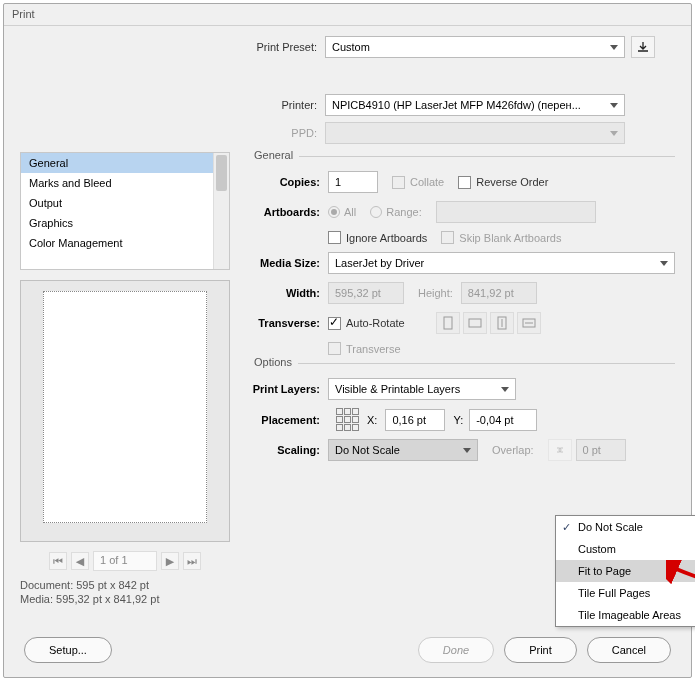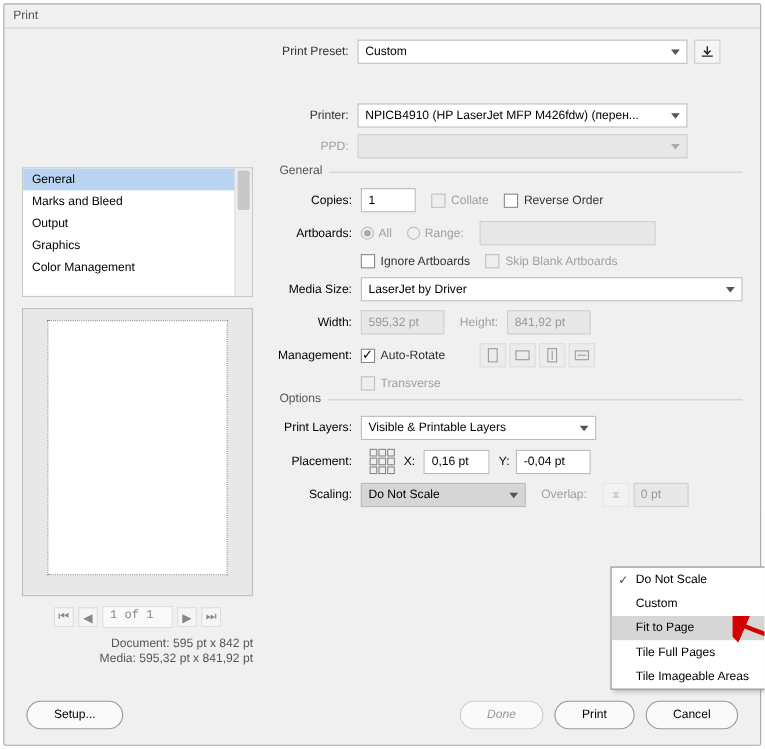--- a/index.html
+++ b/index.html
@@ -21,27 +21,27 @@
 .leftcol { width: 210px; flex-shrink: 0; }
 .listbox { border: 1px solid #c8c8c8; background: #fff; height: 118px; position: relative; overflow: hidden; }
 .listbox .item { padding: 4px 8px; cursor: default; }
 .listbox .item.sel1 { background: #b8d4f0; }
 .listbox .scrollv { position: absolute; right: 0; top: 0; width: 16px; height: 100%; background: #eee; border-left: 1px solid #ddd; }
 .thumb { background: #c8c8c8; border-radius: 2px; margin: 2px; height: 36px; }
 .preview { border: 1px solid #c0c0c0; background: #e8e8e8; margin-top: 10px; height: 262px; padding: 6px; position: relative; }
 .page { background: #fff; border: 1px dotted #888; width: 164px; height: 232px; margin: 4px auto; }
 .pager { display: flex; align-items: center; justify-content: center; gap: 4px; margin-top: 8px; height: 22px; }
 .pager .btn { width: 18px; height: 18px; border: 1px solid #ddd; background: #f5f5f5; display: flex; align-items: center; justify-content: center; color: #888; }
-.pager .field { width: 64px; height: 20px; border: 1px solid #ddd; background: #fafafa; padding: 2px 6px; color: #888; font-family: Liberation Mono, monospace; }
-.docinfo { text-align: right; color: #555; margin-top: 6px; line-height: 14px; }
+.pager .field { width: 64px; height: 20px; border: 1px solid #ddd; background: #fafafa; padding: 2px 6px; color: #888; }
+.docinfo { text-align: left; color: #555; margin-top: 6px; line-height: 14px; }
 .rightcol { flex: 1; padding-left: 18px; position: relative; }
 .section { border-top: 1px solid #ccc; margin-top: 4px; padding-top: 2px; position: relative; }
 .section .legend { position: relative; top: -10px; background: #f0f0f0; display: inline-block; padding: 0 6px; color: #555; }
 .frow { display: flex; align-items: center; margin-bottom: 8px; }
-.frow .fl { width: 80px; text-align: right; padding-right: 8px; }
+.frow .fl { width: 80px; text-align: right; padding-right: 8px; font-weight: bold; }
 .txt { height: 22px; border: 1px solid #bbb; background: #fff; padding: 2px 6px; display: inline-flex; align-items: center; }
 .txt.dis { background: #e8e8e8; color: #999; border-color: #d0d0d0; }
 .chk { width: 13px; height: 13px; border: 1px solid #888; background: #fff; display: inline-block; margin-right: 5px; vertical-align: middle; position: relative; }
 .chk.on::after { content: "✓"; position: absolute; left: 0; top: -3px; font-size: 12px; color: #000; }
 .chk.dis { border-color: #c0c0c0; background: #eee; }
 .rad { width: 12px; height: 12px; border: 1px solid #888; border-radius: 50%; display: inline-block; margin-right: 4px; vertical-align: middle; position: relative; }
 .rad.on::after { content: ""; position: absolute; left: 2px; top: 2px; width: 6px; height: 6px; border-radius: 50%; background: #555; }
 .rad.dis { border-color: #c0c0c0; }
 .rad.dis.on::after { background: #aaa; }
 .chklab { display: inline-flex; align-items: center; margin-right: 14px; color: #333; }
@@ -169,21 +169,21 @@
             <span class="fl dis">Width:</span>
             <div class="txt dis" style="width:76px">
                 <span>595,32 pt</span>
               </div>
             <span class="label dis" style="margin-left:14px">Height:</span>
             <div class="txt dis" style="width:76px">
                 <span>841,92 pt</span>
               </div>
           </div>
           <div class="frow">
-            <span class="fl">Management:</span>
+            <span class="fl">Transverse:</span>
             <span class="chklab">
                 <span class="chk on"></span>
                 <span>Auto-Rotate</span>
               </span>
             <div style="margin-left:14px; display:flex">
               <div class="orienbtn">
                   <svg viewBox="0 0 14 14">
                     <rect x="3" y="1" width="8" height="12" fill="none" stroke="#555"></rect>
                   </svg>
                 </div>
@@ -211,21 +211,21 @@
                 <span class="chk dis"></span>
                 <span>Transverse</span>
               </span>
           </div>
         </div>
 
         <div class="section">
           <span class="legend">Options</span>
           <div class="frow">
             <span class="fl">Print Layers:</span>
-            <div class="sel" style="width:214px">
+            <div class="sel" style="width:188px">
                 <span>Visible &amp; Printable Layers</span>
               </div>
           </div>
           <div class="frow">
             <span class="fl">Placement:</span>
             <div class="ninegrid">
                 <span></span>
                 <span></span>
                 <span></span>
                 <span></span>

